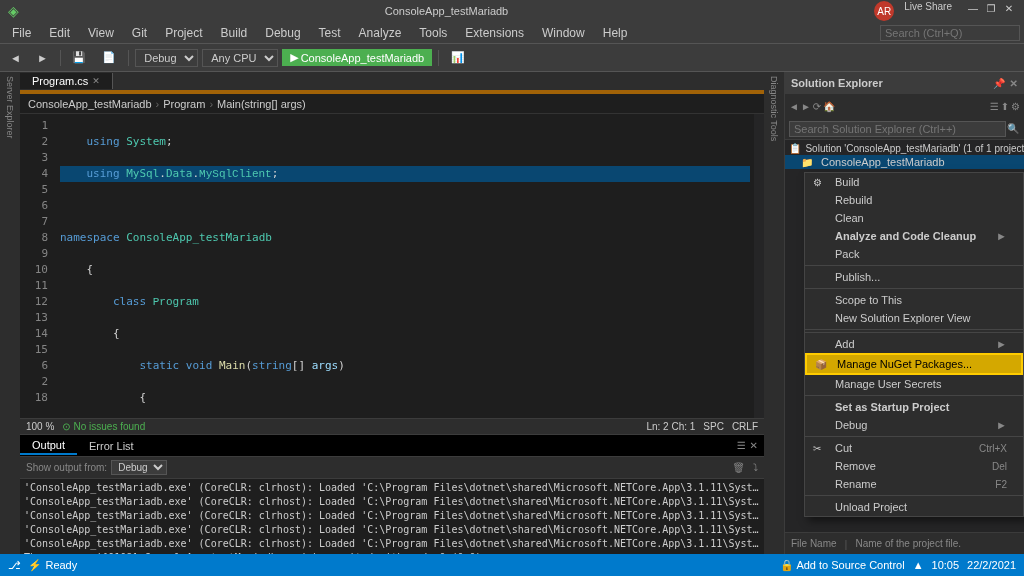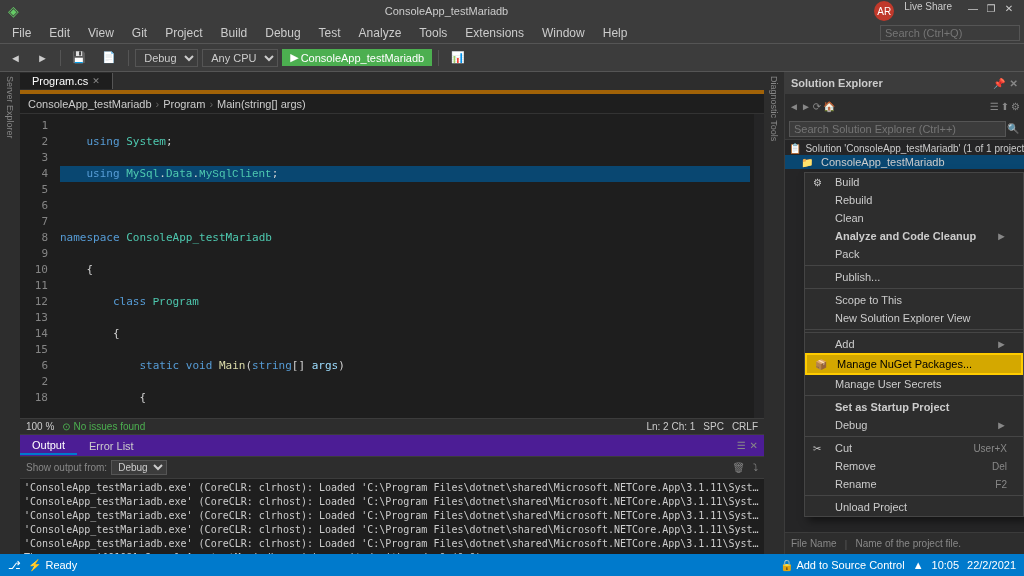--- a/index.html
+++ b/index.html
@@ -271,21 +271,21 @@
     
     #output-panel {
       height: 120px;
       background: #1e1e1e;
       border-top: 1px solid #3c3c3c;
       display: flex;
       flex-direction: column;
     }
     #output-tabs {
       height: 22px;
-      background: #4c1d95;
+      background: #000000;
       display: flex;
       align-items: center;
       border-bottom: 1px solid #3c3c3c;
     }
     .output-tab {
       padding: 2px 12px;
       font-size: 11px;
       color: #ccc;
       cursor: pointer;
     }
@@ -661,21 +661,21 @@
             <span>Debug</span>
           </div>
           <span style="color:#888;">►</span>
         </div>
         <div class="ctx-separator"></div>
         <div class="ctx-item">
           <div style="display:flex;align-items:center;">
             <span class="ctx-item-icon">✂</span>
             <span>Cut</span>
           </div>
-          <span class="ctx-shortcut">User+X</span>
+          <span class="ctx-shortcut">Ctrl+X</span>
         </div>
         <div class="ctx-item">
           <div style="display:flex;align-items:center;">
             <span class="ctx-item-icon"></span>
             <span>Remove</span>
           </div>
           <span class="ctx-shortcut">Del</span>
         </div>
         <div class="ctx-item">
           <div style="display:flex;align-items:center;">

